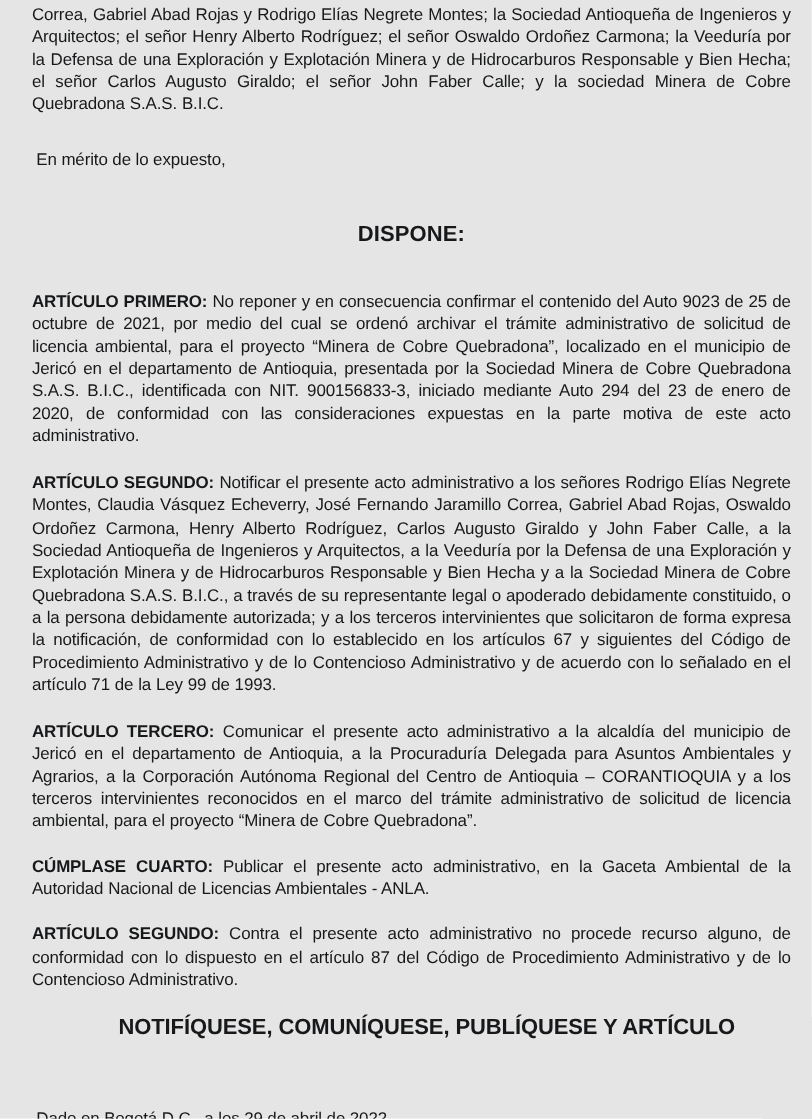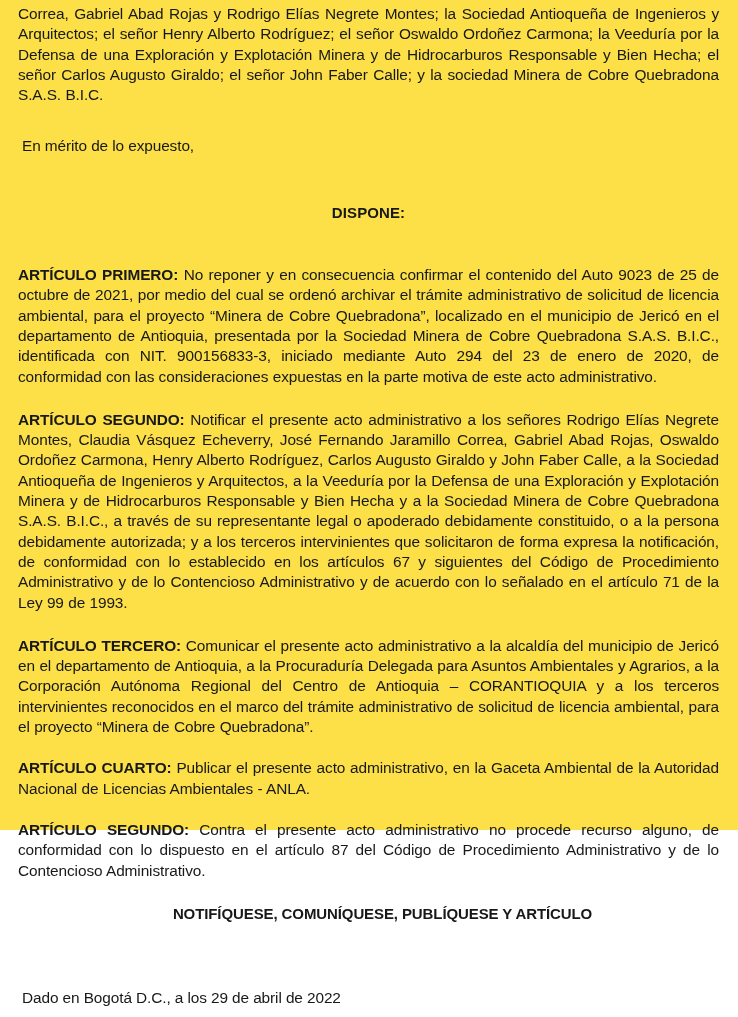--- a/index.html
+++ b/index.html
@@ -12,24 +12,24 @@
     width: 738px;
     height: 1017px;
     overflow: hidden;
     font-family: "Liberation Sans", sans-serif;
     color: #17181a;
     -webkit-font-smoothing: antialiased;
   }
   .page {
     position: relative;
     width: 738px;
-    height: 830px;
+    height: 1017px;
     box-sizing: border-box;
-    padding: 0 19px 0 18px;
-    background: #fde047;
+    padding: 0 19px 0 29px;
+    background: #e5e5e5;
   }
   
   .clip-top {
     height: 4px;
     overflow: hidden;
   }
   p.body-par {
     margin: 0;
     font-size: 15.4px;
     line-height: 20.3px;
@@ -49,21 +49,21 @@
   .gap-xxl { height: 60px; }
   .art-label {
     font-weight: bold;
     margin-top: 29px;
   }
   .italic {
   }
   .centered {
     text-align: center;
     font-weight: bold;
-    font-size: 15px;
+    font-size: 20px;
     line-height: 20.3px;
     margin: 0;
     letter-spacing: -0.05px;
     color: #17181a;
   }
   .centered.dispone {
     letter-spacing: 0.1px;
   }
   .centered.notif {
     letter-spacing: -0.1px;
@@ -102,21 +102,21 @@
   <div class="gap-md"></div>
 
   <p class="body-par"><span class="art-label">ARTÍCULO SEGUNDO:</span><span> Notificar el presente acto administrativo a los señores Rodrigo Elías Negrete Montes, Claudia Vásquez Echeverry, José Fernando Jaramillo Correa, Gabriel Abad Rojas, Oswaldo Ordoñez Carmona, Henry Alberto Rodríguez, Carlos Augusto Giraldo y John Faber Calle, a la Sociedad Antioqueña de Ingenieros y Arquitectos, a la Veeduría por la Defensa de una Exploración y Explotación Minera y de Hidrocarburos Responsable y Bien Hecha y a la Sociedad Minera de Cobre Quebradona S.A.S. B.I.C., a través de su representante legal o apoderado debidamente constituido, o a la persona debidamente autorizada; y a los terceros intervinientes que solicitaron de forma expresa la notificación, de conformidad con lo establecido en los artículos 67 y siguientes del Código de Procedimiento Administrativo y de lo Contencioso Administrativo y de acuerdo con lo señalado en el artículo 71 de la Ley 99 de 1993.</span></p>
 
   <div class="gap-md"></div>
 
   <p class="body-par"><span class="art-label">ARTÍCULO TERCERO:</span><span> Comunicar el presente acto administrativo a la alcaldía del municipio de Jericó en el departamento de Antioquia, a la Procuraduría Delegada para Asuntos Ambientales y Agrarios, a la Corporación Autónoma Regional del Centro de Antioquia – CORANTIOQUIA y a los terceros intervinientes reconocidos en el marco del trámite administrativo de solicitud de licencia ambiental, para el proyecto </span><span class="italic">“Minera de Cobre Quebradona”</span><span>.</span></p>
 
   <div class="gap-sm"></div>
 
-  <p class="body-par"><span class="art-label">ARTÍCULO CUARTO:</span><span> Publicar el presente acto administrativo, en la Gaceta Ambiental de la Autoridad Nacional de Licencias Ambientales - ANLA.</span></p>
+  <p class="body-par"><span class="art-label">CÚMPLASE CUARTO:</span><span> Publicar el presente acto administrativo, en la Gaceta Ambiental de la Autoridad Nacional de Licencias Ambientales - ANLA.</span></p>
 
   <div class="gap-sm"></div>
 
   <p class="body-par"><span class="art-label">ARTÍCULO SEGUNDO:</span><span> Contra el presente acto administrativo no procede recurso alguno, de conformidad con lo dispuesto en el artículo 87 del Código de Procedimiento Administrativo y de lo Contencioso Administrativo.</span></p>
 
   <div class="gap-md"></div>
 
   <p class="centered notif">NOTIFÍQUESE, COMUNÍQUESE, PUBLÍQUESE Y ARTÍCULO</p>
 
   <div class="gap-xxl"></div>

